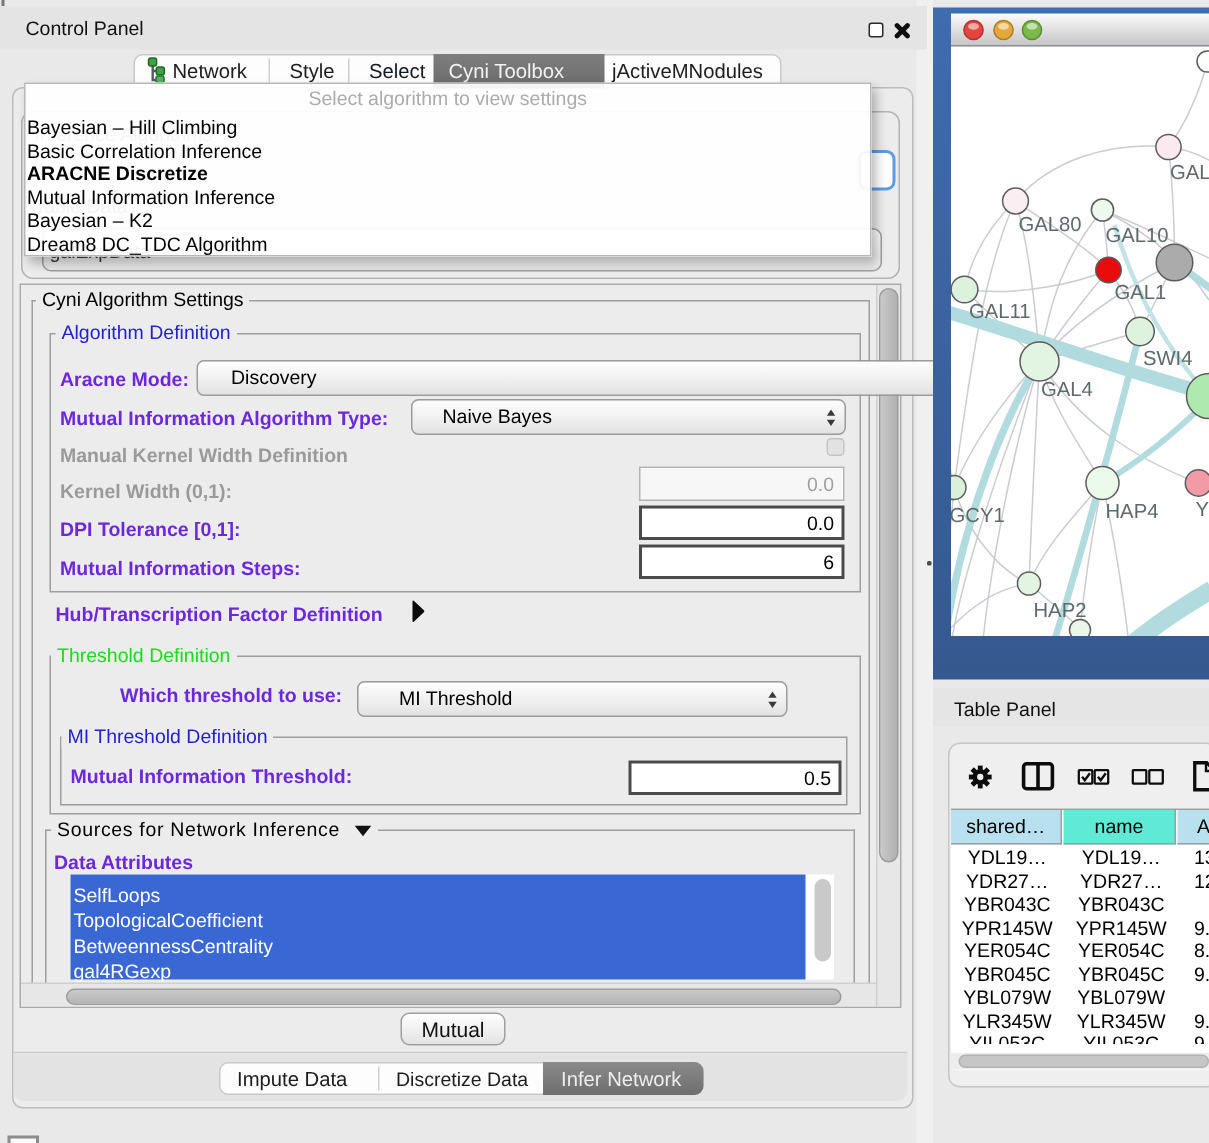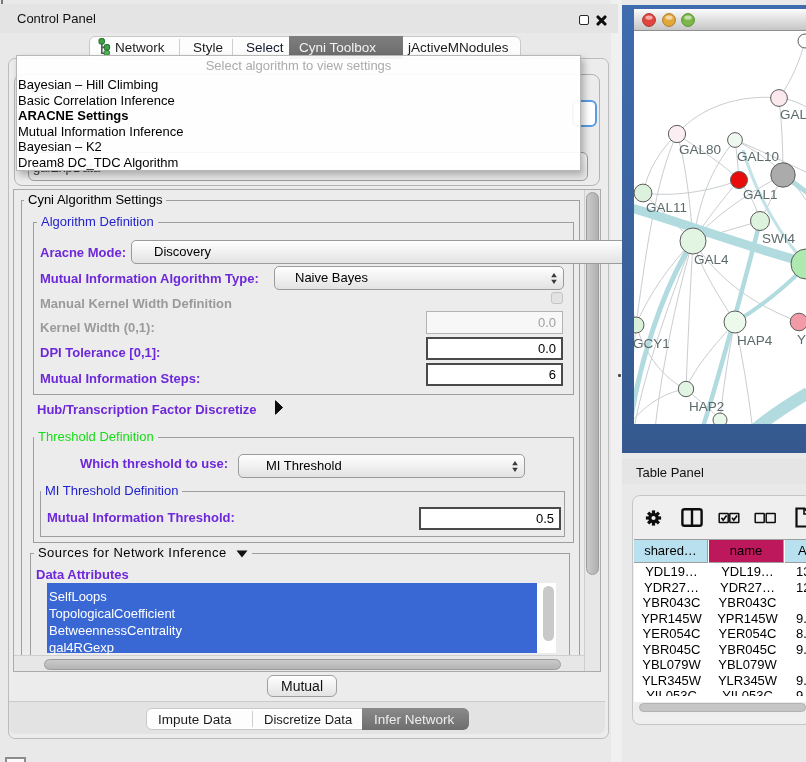--- a/index.html
+++ b/index.html
@@ -99,21 +99,21 @@
 
 <div class="abs lbl dis" style="left:40px;top:320px;text-align:right;">Kernel Width (0,1):</div>
 <div class="fieldd" style="left:426px;top:311px;width:137px;height:23px;">0.0</div>
 
 <div class="abs lbl" style="left:40px;top:345px;">DPI Tolerance [0,1]:</div>
 <div class="field" style="left:426px;top:337px;width:137px;height:23px;">0.0</div>
 
 <div class="abs lbl" style="left:40px;top:371px;text-align:center;">Mutual Information Steps:</div>
 <div class="field" style="left:426px;top:363px;width:137px;height:23px;">6</div>
 
-<div class="abs lbl" style="left:37px;top:402px;">Hub/Transcription Factor Discretize</div>
+<div class="abs lbl" style="left:37px;top:402px;">Hub/Transcription Factor Definition</div>
 <svg class="abs" style="left:274px;top:400px;" width="9" height="15" viewBox="0 0 9 15">
     <path d="M1.5 0.8 L8.6 7.5 L1.5 14.2 Z" fill="#0c0c0c" stroke="#0c0c0c" stroke-width="1" stroke-linejoin="round"></path>
   </svg>
 
 <div class="grp" style="left:33px;top:437px;width:541px;height:106px;"></div>
 <div class="grpt" style="left:34px;top:430px;color:#16dd16;">Threshold Definition</div>
 
 <div class="abs lbl" style="left:80px;top:456px;">Which threshold to use:</div>
 <div class="combo" style="left:238px;top:454px;width:287px;height:24px;">
     <span class="tx" style="left:27px;">MI Threshold</span>
@@ -141,21 +141,21 @@
 <div class="abs" style="left:47px;top:583px;width:490px;height:70px;background:#3968d4;"></div>
 <div class="abs" style="left:49px;top:588px;font-size:13px;color:#fff;line-height:17px;">SelfLoops<br>TopologicalCoefficient<br>BetweennessCentrality<br>gal4RGexp</div>
 <div class="abs" style="left:543px;top:586px;width:11px;height:55px;background:#c9c9c9;border-radius:6px;"></div>
 
 <div class="abs" style="left:23px;top:82px;font-size:13px;color:#6f6f6f;">Inference Algorithms</div>
 <div class="abs" style="left:23px;top:130px;font-size:13px;color:#555;">Table Data</div>
 <div class="abs" style="left:33px;top:160px;font-size:13px;color:#3a3a3a;">galExpData</div>
 
 <div class="abs" style="left:16px;top:55px;width:565px;height:116px;background:rgba(255,255,255,0.93);border:1px solid #b7b7b7;box-shadow:3px 4px 7px rgba(0,0,0,0.28);"></div>
 <div class="abs" style="left:16px;top:58px;width:565px;text-align:center;font-size:13px;color:#ababab;">Select algorithm to view settings</div>
-<div class="abs" style="left:18px;top:77px;font-size:13px;color:#000;line-height:15.6px;">Bayesian – Hill Climbing<br>Basic Correlation Inference<br><span class="b">ARACNE Settings</span><br>Mutual Information Inference<br>Bayesian – K2<br>Dream8 DC_TDC Algorithm</div>
+<div class="abs" style="left:18px;top:77px;font-size:13px;color:#000;line-height:15.6px;">Bayesian – Hill Climbing<br>Basic Correlation Inference<br><span class="b">ARACNE Discretize</span><br>Mutual Information Inference<br>Bayesian – K2<br>Dream8 DC_TDC Algorithm</div>
 
 <div class="abs" style="left:267px;top:675px;width:70px;height:22px;background:linear-gradient(#ffffff,#e3e3e3);border:1px solid #9f9f9f;border-radius:6px;text-align:center;font-size:14px;line-height:21px;color:#111;">Mutual</div>
 
 <div class="abs" style="left:9px;top:701px;width:596px;height:33px;background:#e3e3e3;border-top:1px solid #cbcbcb;border-radius:0 0 7px 7px;"></div>
 <div class="abs" style="left:146px;top:708px;width:323px;height:22px;background:#fdfdfd;border:1px solid #c9c9c9;border-radius:6px;"></div>
 <div class="abs" style="left:252px;top:711px;width:1px;height:16px;background:#cfcfcf;"></div>
 <div class="abs" style="left:362px;top:708px;width:107px;height:22px;background:linear-gradient(#8a8a8a,#6e6e6e);border-radius:0 6px 6px 0;"></div>
 <div class="abs" style="left:158px;top:712px;font-size:13.5px;color:#1c1c1c;">Impute Data</div>
 <div class="abs" style="left:264px;top:712px;font-size:13px;color:#1c1c1c;">Discretize Data</div>
 <div class="abs" style="left:374px;top:712px;font-size:13.5px;color:#ededed;">Infer Network</div>
@@ -289,21 +289,21 @@
     <rect x="766.2" y="513.4" width="9" height="9" rx="0.5"></rect>
   </g>
   <g fill="none" stroke="#0d0d0d" stroke-width="2.2">
     <path d="M796.5,508.5 h8 l5,5 v13 h-13 z"></path>
     <path d="M804,508.5 v5.5 h6" stroke-width="1.6"></path>
   </g>
 </svg>
 
 <div class="abs" style="left:634px;top:539px;width:172px;height:174px;background:#fff;overflow:hidden;border-top:1px solid #9e9e9e;">
   <div class="abs" style="left:0;top:0;width:74px;height:23px;background:#b9e0ee;border-right:1px solid #9e9e9e;border-bottom:1px solid #9e9e9e;text-align:center;font-size:13px;line-height:22px;">shared…</div>
-  <div class="abs" style="left:75px;top:0;width:75px;height:23px;background:#be185d;border-right:1px solid #9e9e9e;border-bottom:1px solid #9e9e9e;text-align:center;font-size:13px;line-height:22px;">name</div>
+  <div class="abs" style="left:75px;top:0;width:75px;height:23px;background:#5eead4;border-right:1px solid #9e9e9e;border-bottom:1px solid #9e9e9e;text-align:center;font-size:13px;line-height:22px;">name</div>
   <div class="abs" style="left:151px;top:0;width:80px;height:23px;background:#b9e0ee;border-bottom:1px solid #9e9e9e;font-size:13px;line-height:22px;padding-left:13px;">A…</div>
   <div class="abs" style="left:0;top:24px;width:75px;text-align:center;font-size:13px;line-height:15.5px;color:#000;">YDL19…<br>YDR27…<br>YBR043C<br>YPR145W<br>YER054C<br>YBR045C<br>YBL079W<br>YLR345W<br>YIL053C</div>
   <div class="abs" style="left:76px;top:24px;width:75px;text-align:center;font-size:13px;line-height:15.5px;color:#000;">YDL19…<br>YDR27…<br>YBR043C<br>YPR145W<br>YER054C<br>YBR045C<br>YBL079W<br>YLR345W<br>YIL053C</div>
   <div class="abs" style="left:162px;top:24px;width:40px;text-align:left;font-size:13px;line-height:15.5px;color:#000;">13<br>12<br>&nbsp;<br>9.<br>8.<br>9.<br>&nbsp;<br>9.<br>9.</div>
   <div class="abs" style="left:0;top:156px;width:172px;height:18px;background:#fff;"></div>
   <div class="abs" style="left:0;top:162px;width:172px;height:11px;background:#ededed;"></div>
   <div class="abs" style="left:5px;top:163px;width:167px;height:9px;background:#c6c6c6;border:1px solid #b2b2b2;border-radius:5px;"></div>
 </div>
 
 </body></html>

